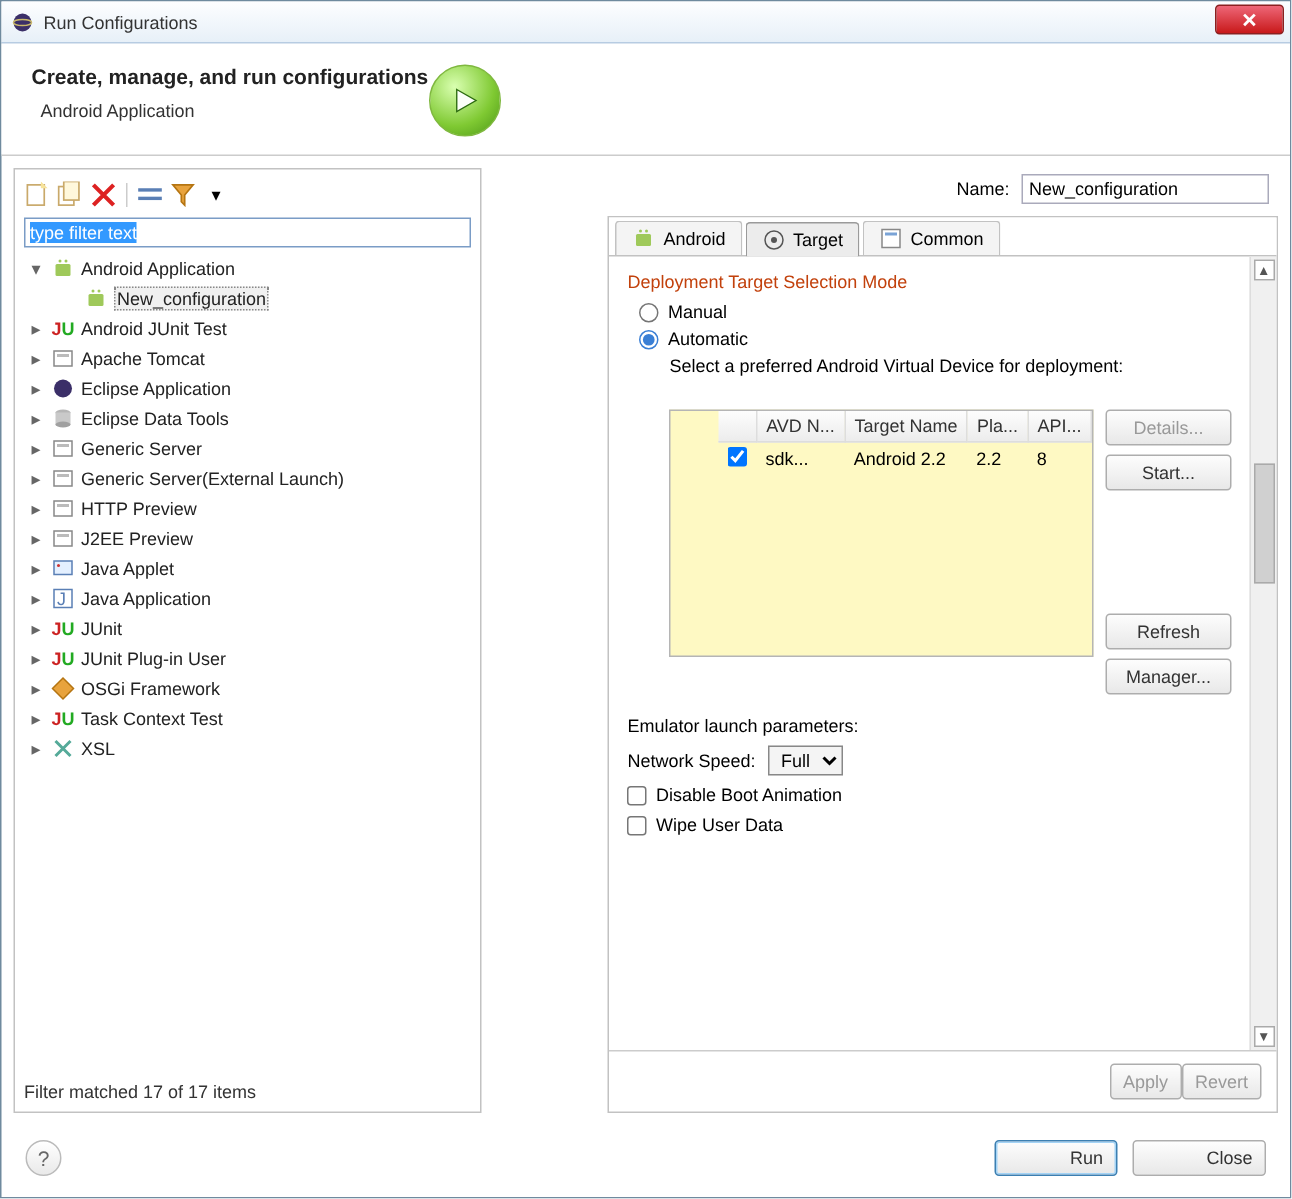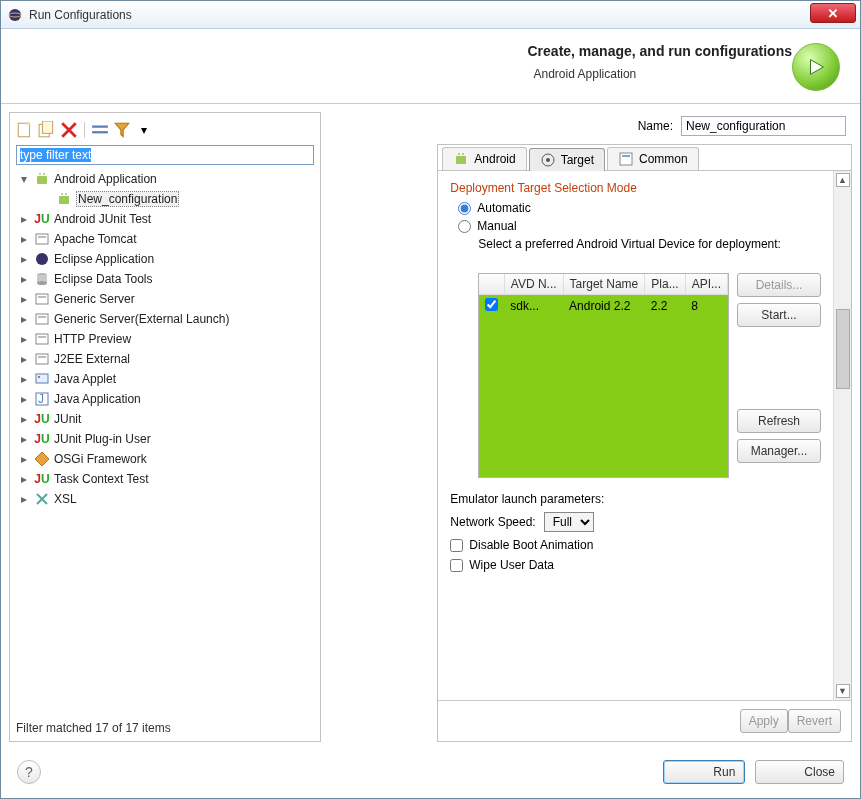--- a/index.html
+++ b/index.html
@@ -2,21 +2,21 @@
 <html><head>
 <meta charset="utf-8">
 <style>
 * { box-sizing: border-box; margin: 0; padding: 0; font-family: Tahoma, "Segoe UI", sans-serif; font-size: 12px; }
 body { background: #fff; }
 .dialog { width: 861px; height: 799px; border: 1px solid #6f8a9e; background: #fff; display: flex; flex-direction: column; }
 .titlebar { height: 28px; background: linear-gradient(#fdfeff,#e7f0f8); border-bottom: 1px solid #b7cce2; display: flex; align-items: center; padding: 0 6px; position: relative; }
 .titlebar-icon { width: 16px; height: 16px; margin-right: 6px; display: inline-flex; align-items:center; justify-content:center;}
 .titlebar-title { color: #333; }
 .titlebar-close { position:absolute; right:4px; top:2px; width:46px; height:20px; background: linear-gradient(#e67,#c8191a); border:1px solid #8b2020; border-radius:3px; color:#fff; display:flex; align-items:center; justify-content:center; font-weight:bold; font-size:13px;}
-.header { padding: 14px 20px 12px 20px; background:#fff; display:flex; align-items:flex-start; justify-content:flex-end;}
+.header { padding: 14px 20px 12px 20px; background:#fff; display:flex; align-items:flex-start; justify-content:flex-start;}
 .header-text h1 { font-size:14px; font-weight:bold; color:#222; margin-bottom:8px;}
 .header-text .subtitle { font-size:12px; color:#333; margin-left:6px;}
 .run-icon { width:48px; height:48px; border-radius:50%; background: radial-gradient(circle at 35% 30%, #d9ffb0, #7fc932 60%, #4a9516); border:1px solid #7fb83f; display:flex; align-items:center; justify-content:center;}
 .run-icon svg { width:22px; height:22px; }
 .sep { height:1px; background:#ccc; margin:0;}
 .body { flex:1; display:flex; padding:8px; gap:4px; overflow:hidden;}
 .left-panel { width:312px; border:1px solid #c2c2c2; display:flex; flex-direction:column; padding:6px; background:#fff;}
 .toolbar { display:flex; align-items:center; gap:4px; padding:2px 0 6px 0;}
 .toolbar .tbtn { width:18px; height:18px; display:inline-flex; align-items:center; justify-content:center; }
 .toolbar .divider { width:1px; height:16px; background:#ccc; margin:0 2px;}
@@ -43,21 +43,21 @@
 .tab-scroll { flex:1; padding:10px 12px; overflow:auto;}
 .scrollbar { width:18px; background:#f0f0f0; border-left:1px solid #ddd; display:flex; flex-direction:column; align-items:center; padding:2px 0; gap:2px;}
 .scrollbar .arrow { width:14px; height:14px; border:1px solid #aaa; background:#fff; display:flex; align-items:center; justify-content:center; font-size:9px; color:#555;}
 .scrollbar .thumb { width:14px; flex:0 0 80px; background:#d0d0d0; border:1px solid #aaa; margin-top:120px;}
 .group-title { color:#c2410c; margin-bottom:6px;}
 .radio-row { display:flex; align-items:center; gap:6px; margin:4px 0 4px 8px;}
 .radio-row input { accent-color:#3a7fd5;}
 .avd-section { margin-left:28px; margin-top:4px;}
 .avd-label { margin-bottom:22px;}
 .avd-row { display:flex; gap:8px; align-items:flex-start;}
-.avd-table-wrap { border:1px solid #b5b5b5; flex:1; height:205px; background:#84cc16;}
+.avd-table-wrap { border:1px solid #b5b5b5; flex:1; height:165px; background:#fef9c3;padding-left:32px;}
 .avd-table { width:100%; border-collapse:collapse;}
 .avd-table th { text-align:left; font-weight:normal; padding:3px 6px; border-right:1px solid #ddd; border-bottom:1px solid #ddd; background:linear-gradient(#fdfdfd,#ececec); color:#333;}
 .avd-table td { padding:3px 6px;}
 .avd-buttons { display:flex; flex-direction:column; gap:6px; width:84px;}
 .avd-buttons button, .btn { border:1px solid #adadad; background:linear-gradient(#fdfdfd,#e8e8e8); padding:4px 8px; border-radius:3px; color:#333; cursor:default;}
 .avd-buttons button:disabled, .btn:disabled { color:#999;}
 .avd-buttons .spacer { height:70px;}
 .emul { margin-top:14px;}
 .emul .row { display:flex; align-items:center; gap:8px; margin:6px 0;}
 .emul select { border:1px solid #888; padding:1px 4px; background:#f4f4f4;}
@@ -224,21 +224,21 @@
             <span class="label">HTTP Preview</span>
           </div>
           <div class="tree-item">
             <span class="tree-twisty">▸</span>
             <span class="tree-icon">
               <svg viewBox="0 0 16 16">
                 <rect x="2" y="3" width="12" height="10" fill="#fff" stroke="#888"></rect>
                 <rect x="4" y="5" width="8" height="2" fill="#bbb"></rect>
               </svg>
             </span>
-            <span class="label">J2EE External</span>
+            <span class="label">J2EE Preview</span>
           </div>
           <div class="tree-item">
             <span class="tree-twisty">▸</span>
             <span class="tree-icon">
               <svg viewBox="0 0 16 16">
                 <rect x="2" y="3" width="12" height="9" fill="#e4f0ff" stroke="#5a7fb5"></rect>
                 <circle cx="5" cy="6" r="1" fill="#c33"></circle>
               </svg>
             </span>
             <span class="label">Java Applet</span>
@@ -329,26 +329,26 @@
                   <rect x="4" y="4" width="8" height="2" fill="#7aa3d6"></rect>
                 </svg>
               </span>
               <span>Common</span>
             </div>
         </div>
         <div class="tab-content">
           <div class="tab-scroll">
             <div class="group-title">Deployment Target Selection Mode</div>
             <label class="radio-row">
+                <input type="radio" name="deploy" style="">
+                <span>Manual</span>
+              </label>
+            <label class="radio-row">
                 <input type="radio" name="deploy" checked="" style="">
                 <span>Automatic</span>
-              </label>
-            <label class="radio-row">
-                <input type="radio" name="deploy" style="">
-                <span>Manual</span>
               </label>
             <div class="avd-section">
               <div class="avd-label">Select a preferred Android Virtual Device for deployment:</div>
               <div class="avd-row">
                 <div class="avd-table-wrap">
                   <table class="avd-table">
                     <thead>
                         <tr>
                       <th style="width:18px;"></th>
                       <th>AVD N...</th>

